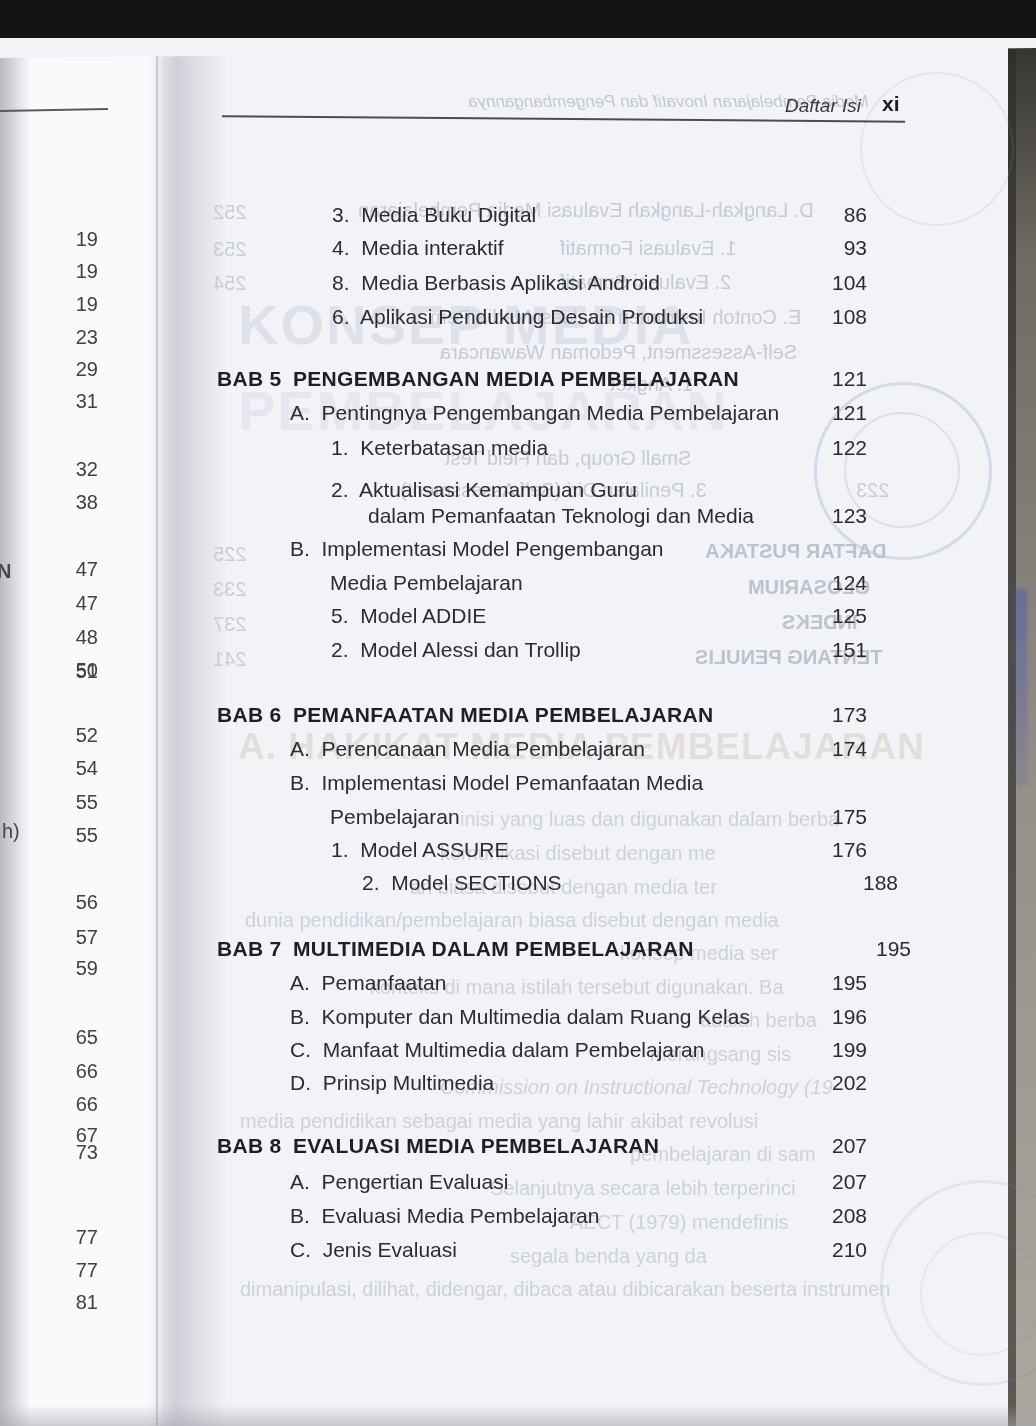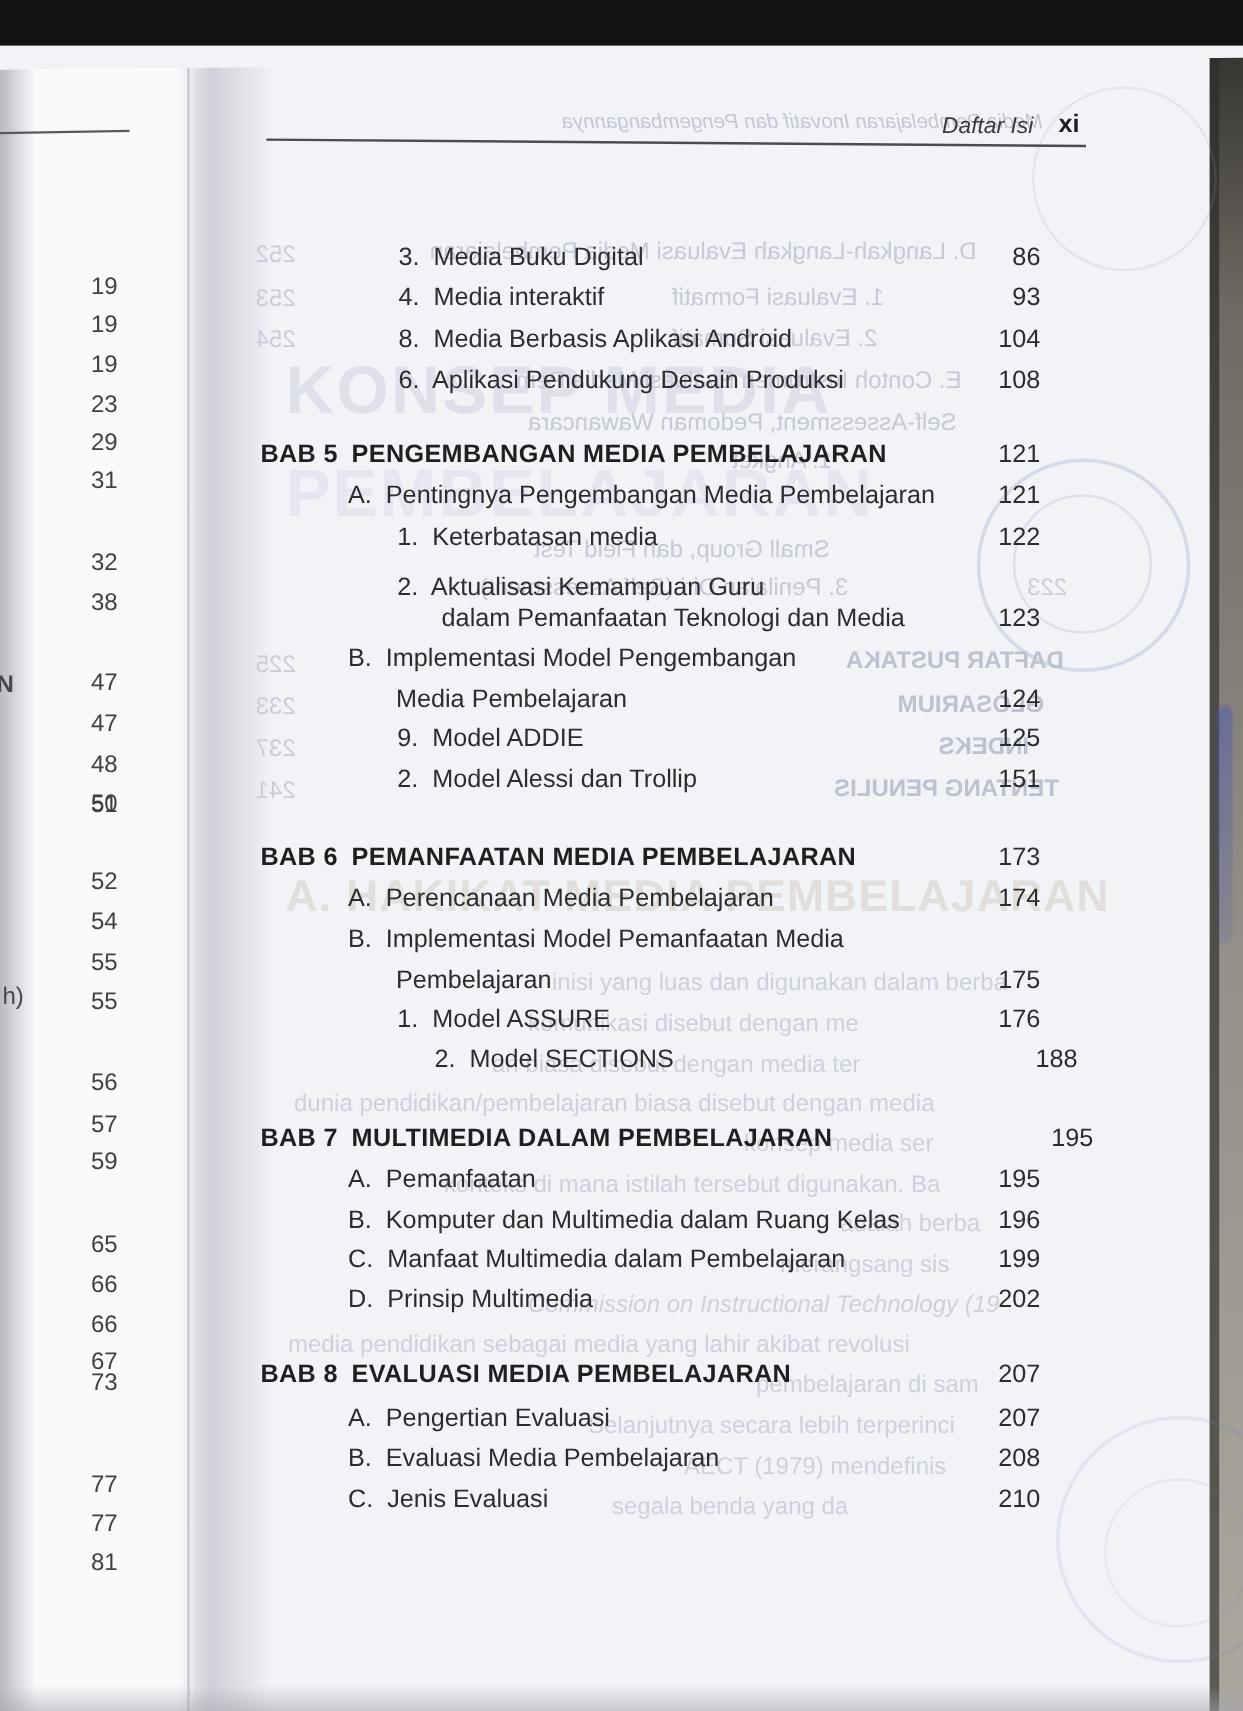--- a/index.html
+++ b/index.html
@@ -111,20 +111,21 @@
   <div class="gp" style="left:620px;top:942px;">konsep media ser</div>
   <div class="gp" style="left:370px;top:976px;">konteks di mana istilah tersebut digunakan. Ba</div>
   <div class="gp" style="left:700px;top:1009px;">adalah berba</div>
   <div class="gp" style="left:650px;top:1043px;">merangsang sis</div>
   <div class="gp" style="left:440px;top:1076px;font-style:italic;">Commission on Instructional Technology (19</div>
   <div class="gp" style="left:240px;top:1110px;">media pendidikan sebagai media yang lahir akibat revolusi</div>
   <div class="gp" style="left:630px;top:1143px;">pembelajaran di sam</div>
   <div class="gp" style="left:490px;top:1177px;">Selanjutnya secara lebih terperinci</div>
   <div class="gp" style="left:570px;top:1211px;">AECT (1979) mendefinis</div>
   <div class="gp" style="left:510px;top:1245px;">segala benda yang da</div>
+  <div class="gp" style="left:240px;top:1278px;">dimanipulasi, dilihat, didengar, dibaca atau dibicarakan beserta instrumen</div>
 
   <div class="mnum" style="top:228px;">19</div>
   <div class="mnum" style="top:260px;">19</div>
   <div class="mnum" style="top:293px;">19</div>
   <div class="mnum" style="top:326px;">23</div>
   <div class="mnum" style="top:358px;">29</div>
   <div class="mnum" style="top:390px;">31</div>
   <div class="mnum" style="top:458px;">32</div>
   <div class="mnum" style="top:491px;">38</div>
   <div class="mnum" style="top:558px;">47</div>
@@ -189,21 +190,21 @@
   </div>
   <div class="row r-letter" style="top:537px;">
     <span class="lbl">B.  Implementasi Model Pengembangan</span>
     <span class="pg"></span>
   </div>
   <div class="row r-cont2" style="top:571px;">
     <span class="lbl">Media Pembelajaran</span>
     <span class="pg">124</span>
   </div>
   <div class="row r-sub" style="top:604px;">
-    <span class="lbl">9.  Model ADDIE</span>
+    <span class="lbl">5.  Model ADDIE</span>
     <span class="pg">125</span>
   </div>
   <div class="row r-sub" style="top:638px;">
     <span class="lbl">2.  Model Alessi dan Trollip</span>
     <span class="pg">151</span>
   </div>
   <div class="row" style="top:703px;">
     <span class="bab-no">BAB 6</span>
     <span class="bab-ti">PEMANFAATAN MEDIA PEMBELAJARAN</span>
     <span class="pg">173</span>

